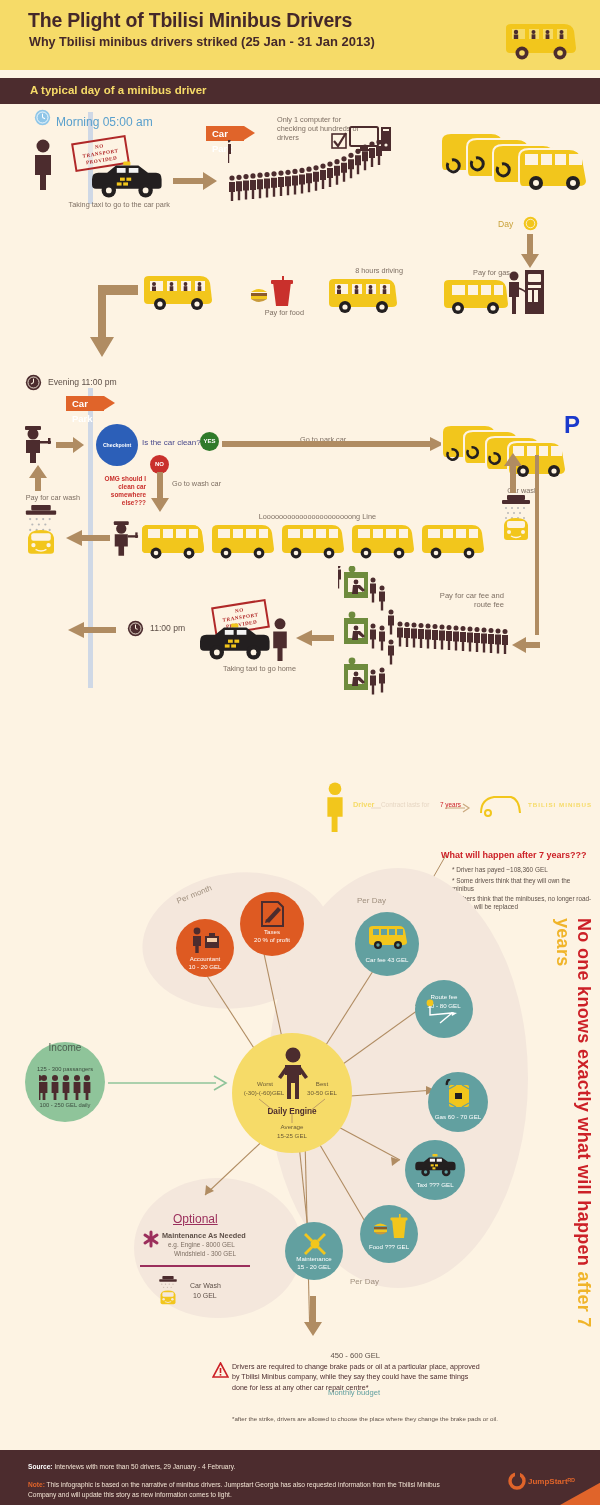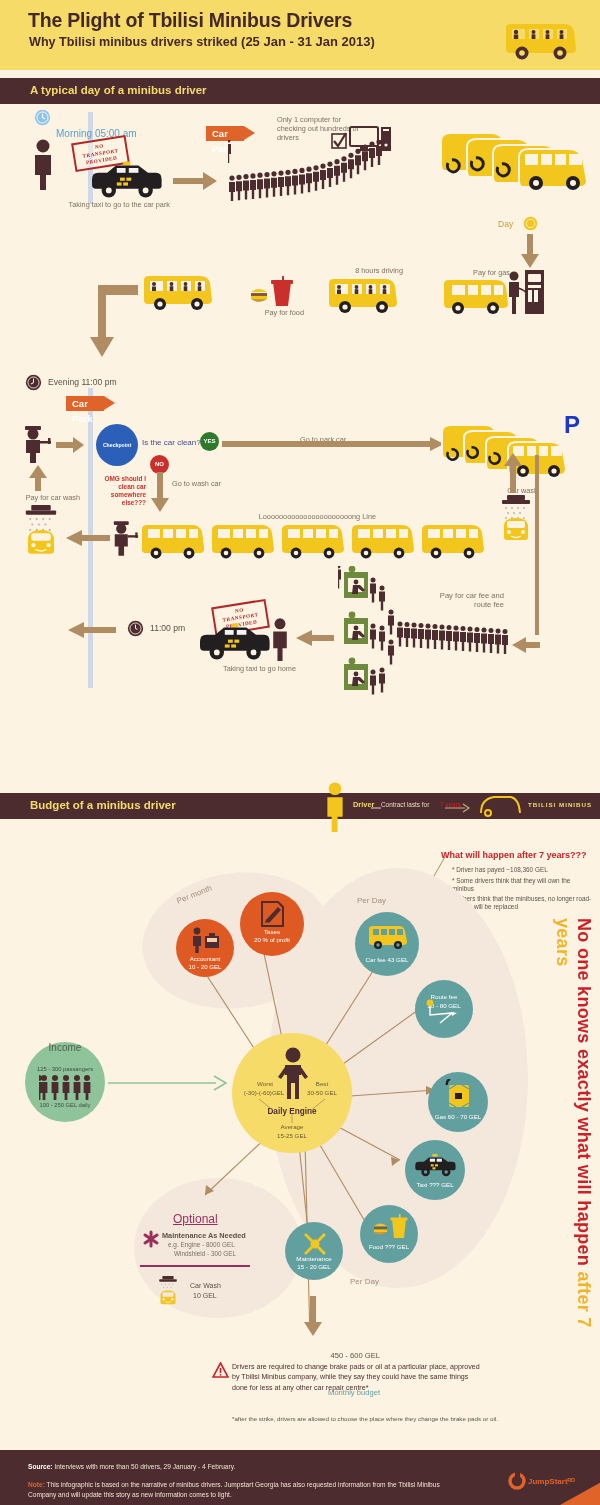--- a/index.html
+++ b/index.html
@@ -105,21 +105,21 @@
 
     <div class="vline" style="left:88px; top:112px; height:92px;"></div>
     <div class="vline" style="left:88px; top:388px; height:300px;"></div>
 
     <svg style="position:absolute;left:34px;top:109px;" width="17" height="17" viewBox="0 0 20 20">
       <circle cx="10" cy="10" r="9" fill="#8fc6e8"></circle>
       <circle cx="10" cy="10" r="6.5" fill="none" stroke="#fff" stroke-width="1"></circle>
       <line x1="10" y1="10" x2="10" y2="5.5" stroke="#fff" stroke-width="1.2"></line>
       <line x1="10" y1="10" x2="13" y2="11.5" stroke="#fff" stroke-width="1.2"></line>
     </svg>
-    <div class="t" style="left:56px; top:128px; font-size:10px; color:#5aa0cd;">Morning 05:00 am</div>
+    <div class="t" style="left:56px; top:115px; font-size:12px; color:#5aa0cd;">Morning 05:00 am</div>
 
     <svg style="position:absolute;left:30px;top:138px;" width="26" height="52" viewBox="0 0 26 52">
       <circle cx="13" cy="8" r="6.5" fill="#4c2c2e"></circle>
       <path d="M5 17 h16 v20 h-5 v15 h-6 v-15 h-5 z" fill="#4c2c2e"></path>
     </svg>
     <div class="stamp" style="left:73px; top:139px; width:55px;">NO TRANSPORT PROVIDED</div>
     <svg style="position:absolute;left:88px;top:160px;" width="80" height="40" viewBox="0 0 100 50">
       <rect x="44" y="2" width="9" height="5" rx="1.5" fill="#f2c61c"></rect>
       <path d="M24 16 L35 7 h28 l12 9 h10 q7 0 7 8 v8 q0 4 -4 4 H10 q-5 0 -5 -5 v-7 q0 -8 8 -8 z" fill="#231f20"></path>
       <rect x="36" y="10" width="11" height="6" fill="#f3f3f3"></rect>
@@ -551,23 +551,20 @@
     <svg style="position:absolute;left:269px;top:616px;" width="22" height="46" viewBox="0 0 26 52">
       <circle cx="13" cy="8" r="6.5" fill="#4c2c2e"></circle>
       <path d="M5 17 h16 v20 h-5 v15 h-6 v-15 h-5 z" fill="#4c2c2e"></path>
     </svg>
     <div class="t c" style="left:186px; top:664px; width:110px;">Taking taxi to go home</div>
     <svg style="position:absolute;left:296px;top:630px;" width="38" height="16" viewBox="0 0 38 16">
       <path d="M38 5 H16 v-5 L0 8 l16 8 v-5 h22 z" fill="#b08c62"></path>
     </svg>
   </div>
 
-  <div class="secbar" id="bar2">
-    <span class="label">Budget of a minibus driver</span>
-  </div>
 
   <svg style="position:absolute;left:324px;top:780px;" width="22" height="53" viewBox="0 0 26 60">
     <circle cx="13" cy="9" r="7.5" fill="#f2c61c"></circle>
     <path d="M4 19 h18 v23 h-6 v18 h-7 v-18 h-5 z" fill="#f2c61c"></path>
   </svg>
   <div style="position:absolute;left:353px;top:800px;font-size:7.4px;font-weight:bold;color:#f6db68;">Driver</div>
   <div style="position:absolute;left:381px;top:801px;font-size:6.4px;color:#e7d7c4;">Contract lasts for</div>
   <div style="position:absolute;left:440px;top:801px;font-size:6.4px;color:#cc2027;">7 years</div>
   <svg style="position:absolute;left:371px;top:803px;" width="100" height="10" viewBox="0 0 100 10">
     <line x1="0" y1="5" x2="10" y2="5" stroke="#e7d7c4" stroke-width="1"></line>

